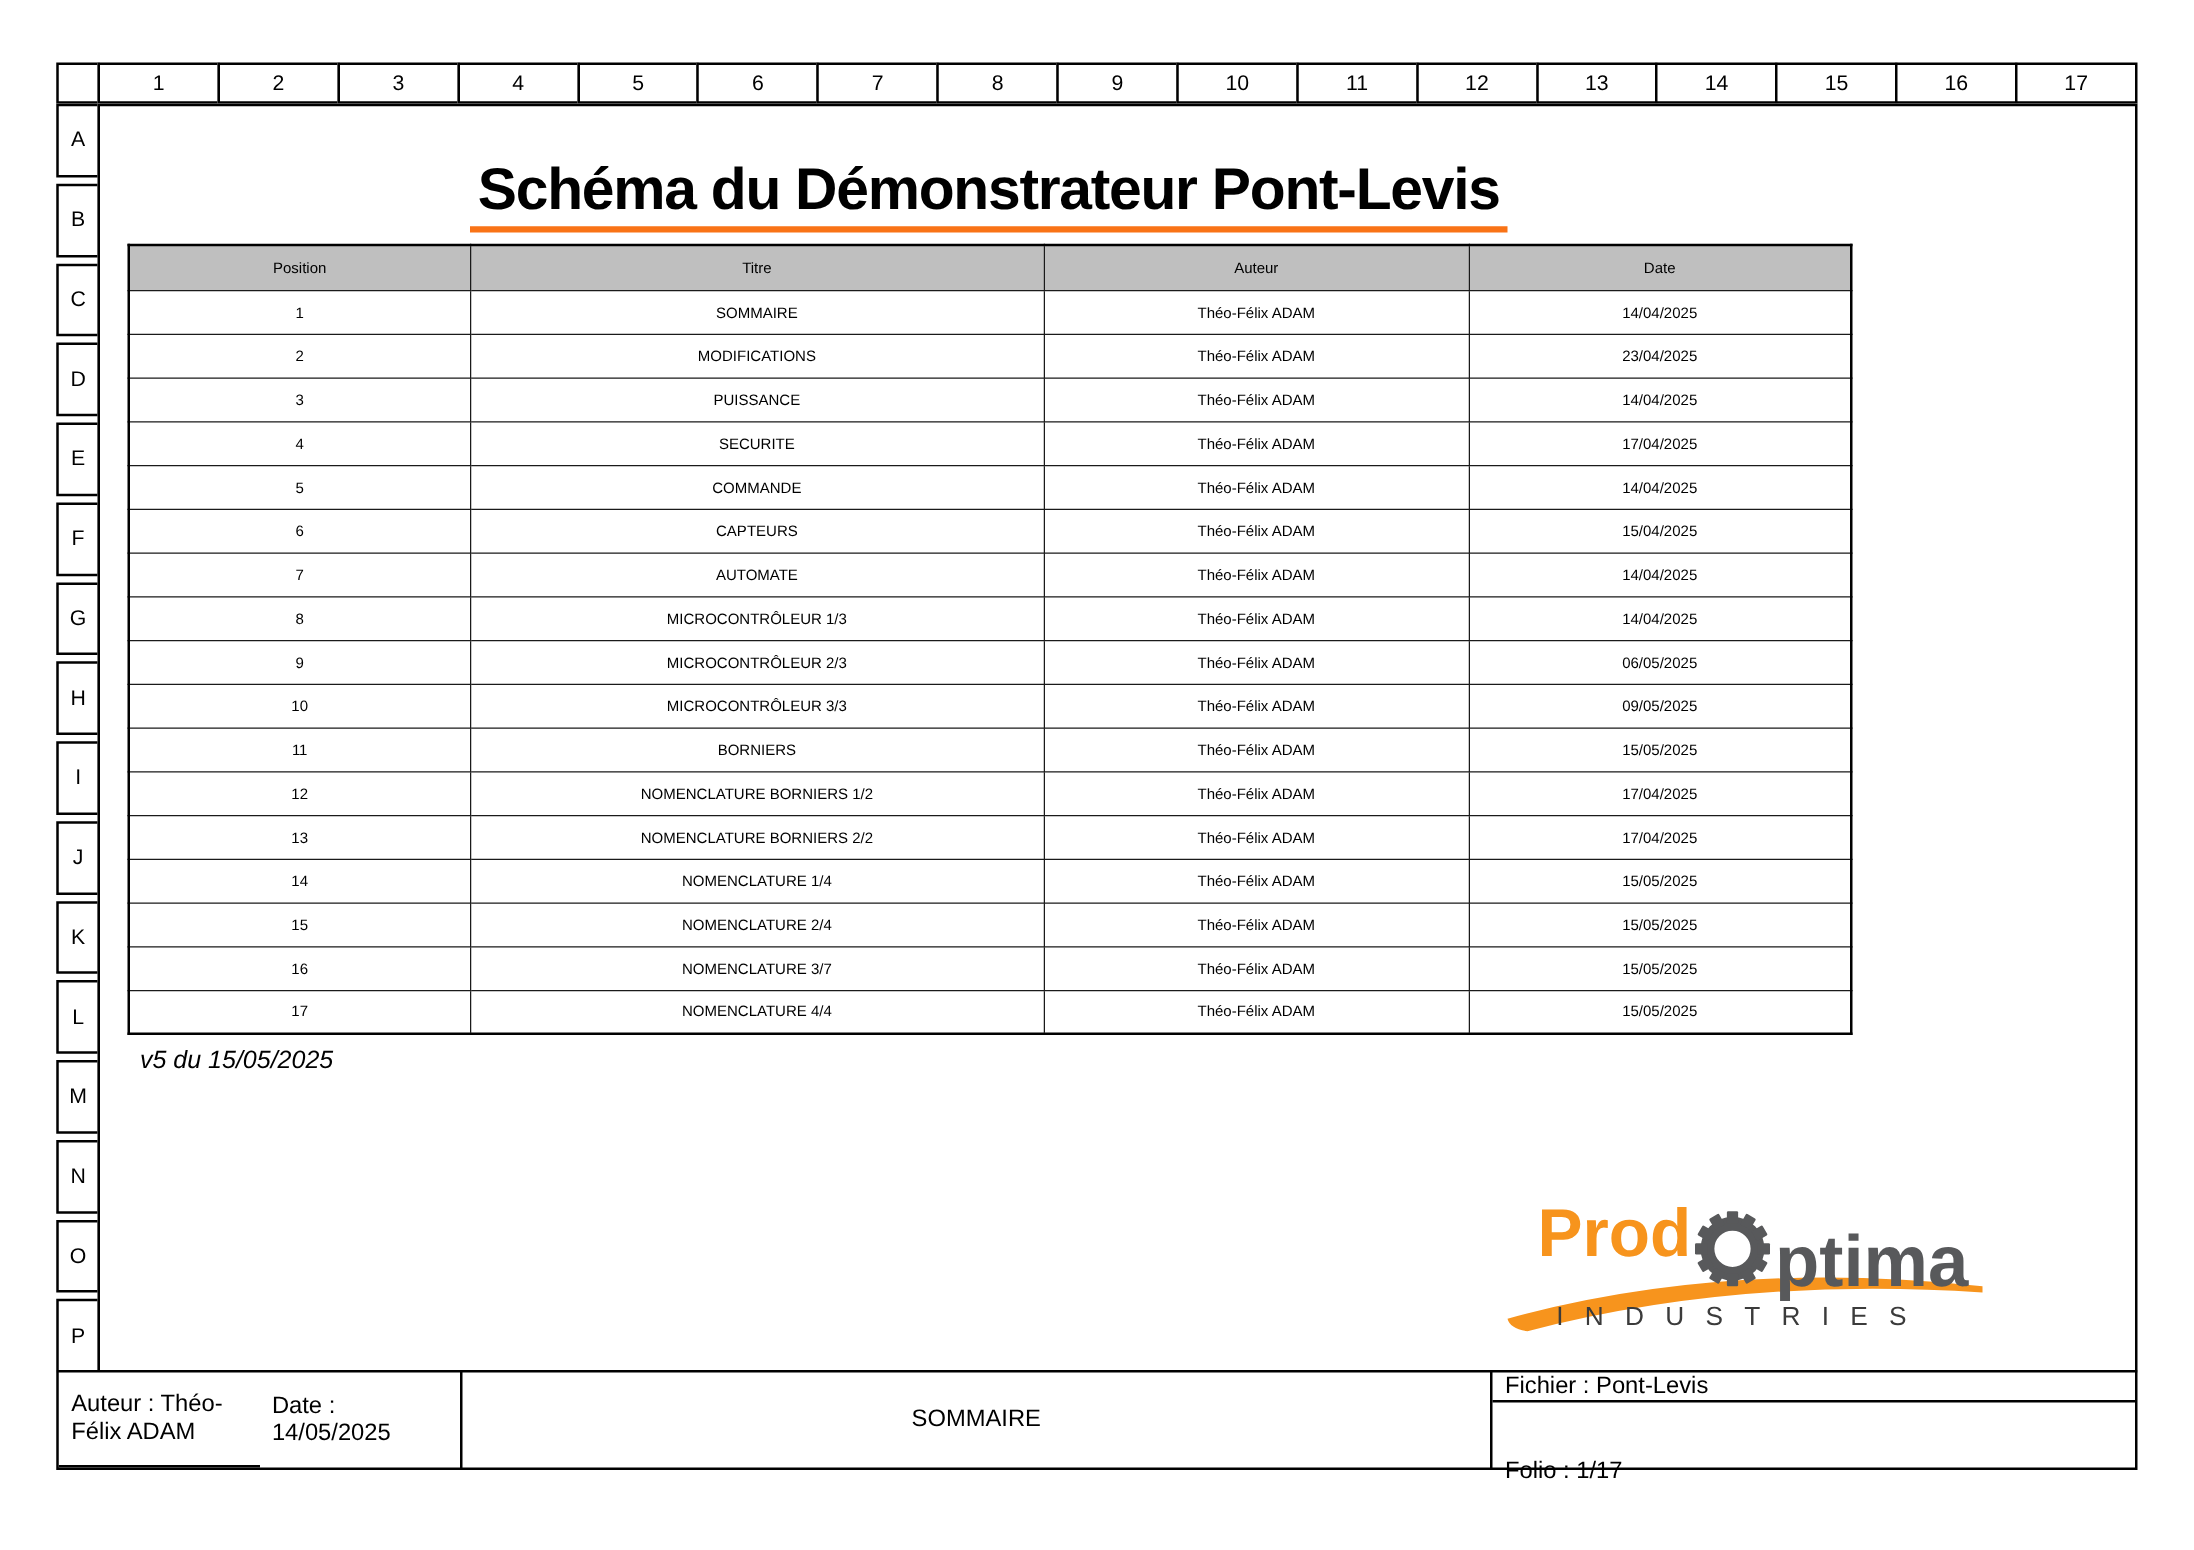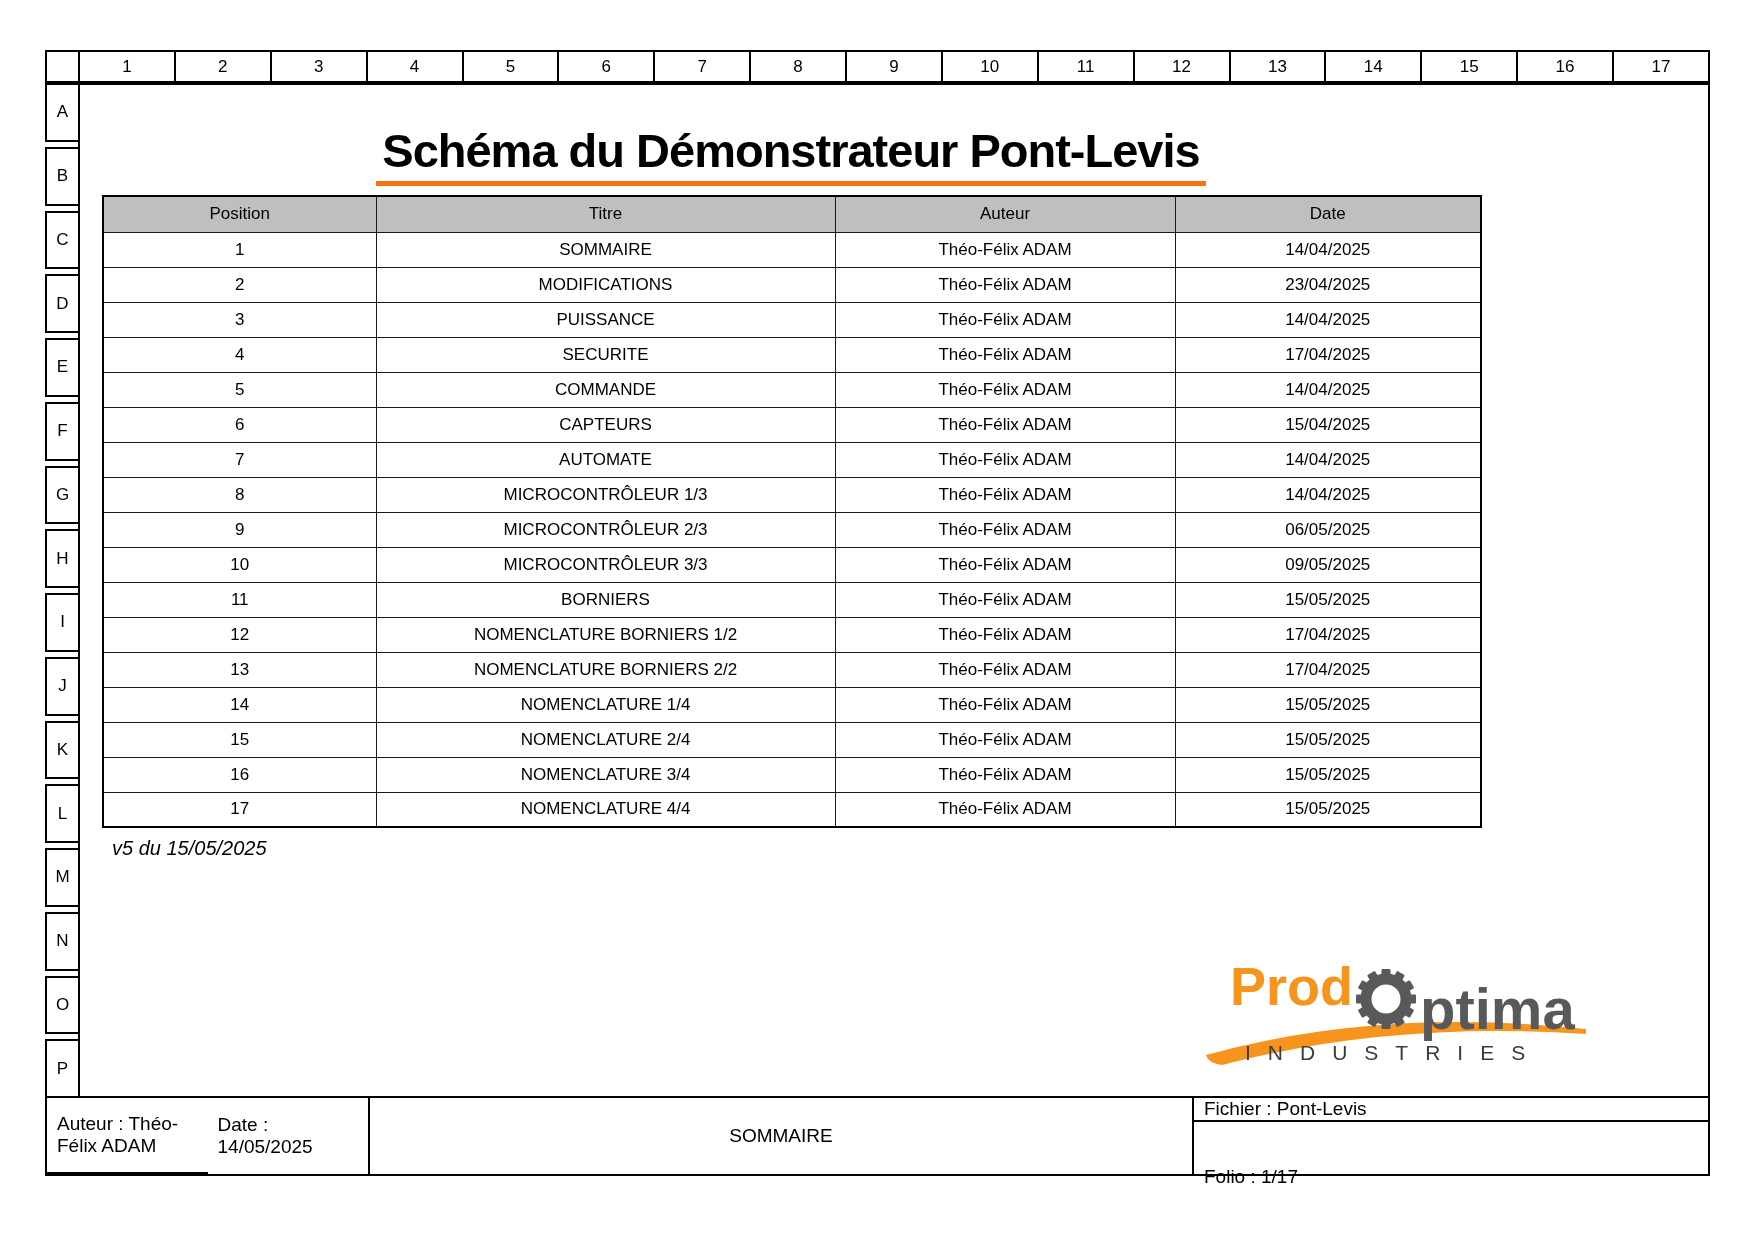--- a/index.html
+++ b/index.html
@@ -26,21 +26,21 @@
   
   .main { position: absolute; left: 33px; top: 33px; right: 0; bottom: 78px;
           border: 2px solid #000; background: #fff; }
 
   .title { position: absolute; left: 22px; top: 38px; width: 1378px;
            text-align: center; font-size: 47px; font-weight: bold; letter-spacing: -1px; }
   .title span { display: inline-block; border-bottom: 5px solid #f97316; padding: 0 6px 3px 6px; }
 
   table.toc { position: absolute; left: 22px; top: 110px; width: 1378px;
               border-collapse: collapse; table-layout: fixed;
-              border: 2px solid #000; font-size: 17px; }
+              border: 2px solid #000; font-size: 12px; }
   table.toc th { height: 36px; background: var(--hdr-gray, #bfbfbf); font-weight: normal;
                  border: 1.5px solid #1a1a1a; text-align: center; }
   table.toc td { height: 35px; border: 1.5px solid #1a1a1a; text-align: center; }
   col.c0 { width: 273px; } col.c1 { width: 459px; } col.c2 { width: 340px; } col.c3 { width: 306px; }
 
   .version { position: absolute; left: 32px; top: 752px; font-style: italic; font-size: 20px; }
 
   .logo { position: absolute; left: 1120px; top: 872px; width: 395px; height: 110px; text-align: center; }
   .logo svg { width: 100%; height: 100%; }
   .logo .t-prod   { font-family: "Liberation Sans", sans-serif; font-weight: bold;
@@ -212,21 +212,21 @@
             <td>15/05/2025</td>
           </tr>
           <tr>
             <td>15</td>
             <td>NOMENCLATURE 2/4</td>
             <td>Théo-Félix ADAM</td>
             <td>15/05/2025</td>
           </tr>
           <tr>
             <td>16</td>
-            <td>NOMENCLATURE 3/4</td>
+            <td>NOMENCLATURE 3/7</td>
             <td>Théo-Félix ADAM</td>
             <td>15/05/2025</td>
           </tr>
           <tr>
             <td>17</td>
             <td>NOMENCLATURE 4/4</td>
             <td>Théo-Félix ADAM</td>
             <td>15/05/2025</td>
           </tr>
         </tbody>

